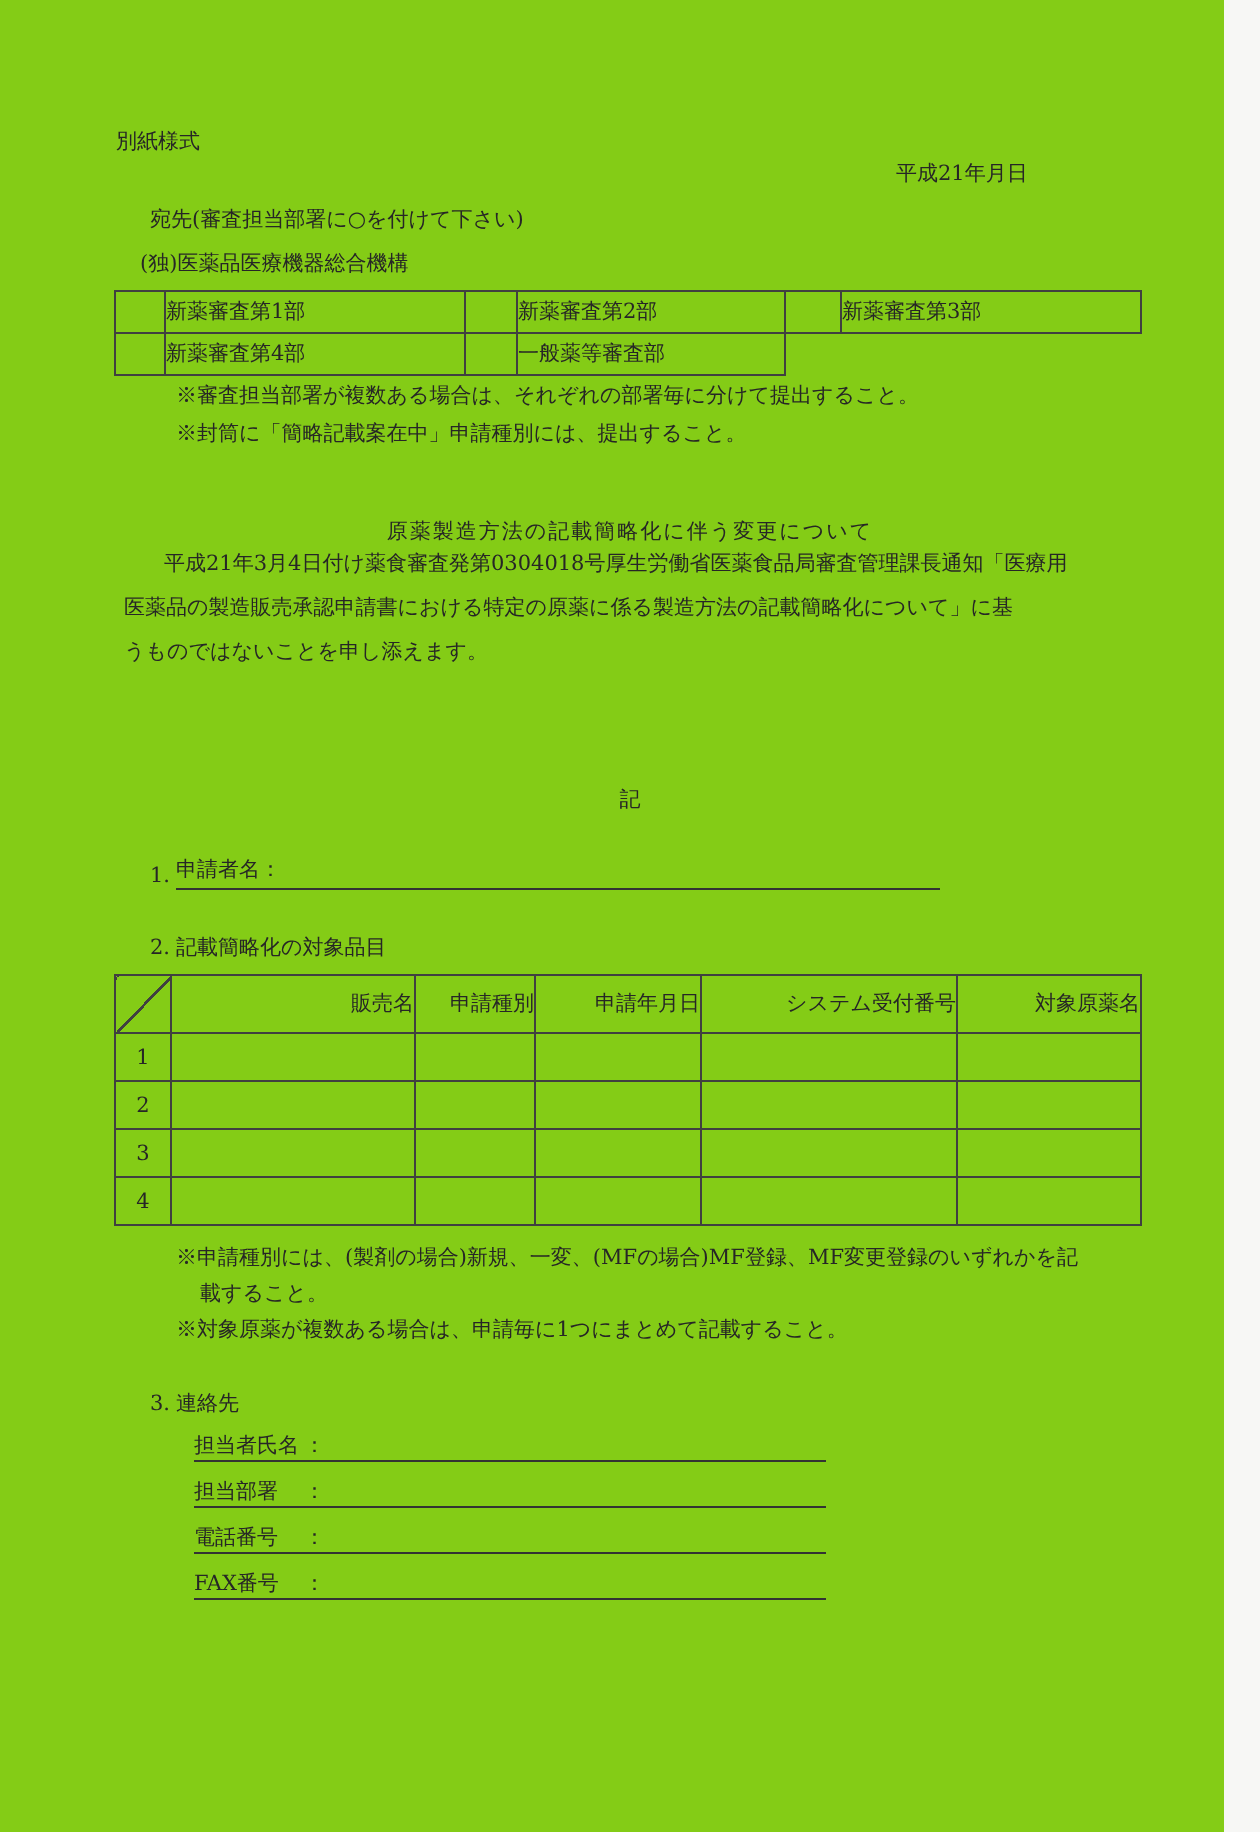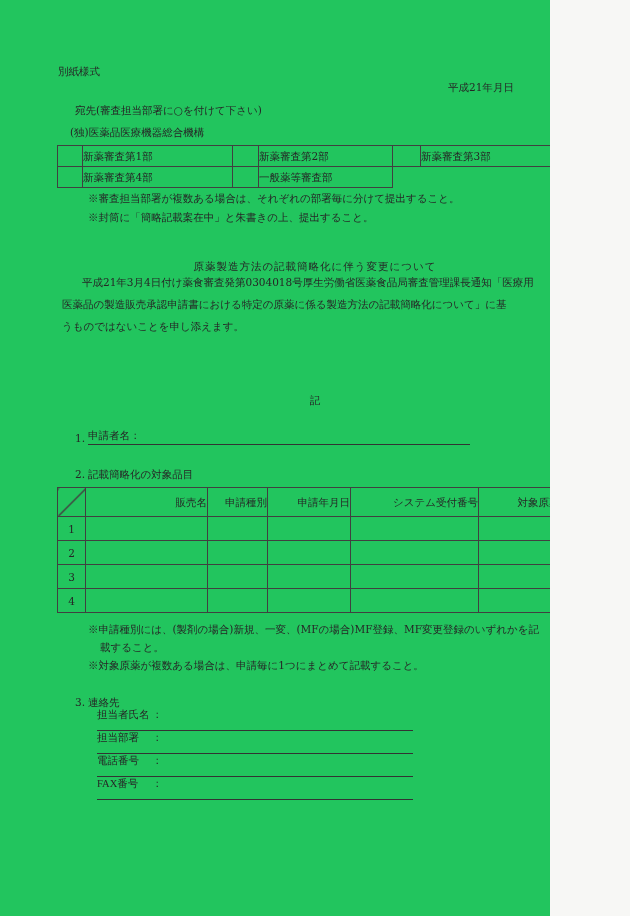--- a/index.html
+++ b/index.html
@@ -4,22 +4,22 @@
 <style>
   html,body{margin:0;padding:0;}
   body{
     width:630px;height:916px;
     background:#f7f7f5;
     font-family:"DejaVu Serif","Liberation Serif",serif;
     color:#262626;
     -webkit-font-smoothing:antialiased;
   }
   .page{
-    position:relative;width:550px;height:916px;
-    background:#22c55e;overflow:hidden;
+    position:relative;width:612px;height:916px;
+    background:#84cc16;overflow:hidden;
     font-size:10.5px;line-height:14px;
   }
   .abs{position:absolute;}
   
   .form-label{left:58px;top:64px;}
   .date-line{left:448px;top:80px;width:134px;display:flex;justify-content:flex-start;}
   .recipient-to{left:75px;top:103px;}
   .recipient-org{left:70px;top:125px;}
   
   table{border-collapse:collapse;table-layout:fixed;}
@@ -52,21 +52,21 @@
       transparent calc(50% - 0.7px),
       #404040 calc(50% - 0.7px),
       #404040 calc(50% + 0.7px),
       transparent calc(50% + 0.7px));
   }
   .item-notes{left:88px;top:620px;line-height:18px;}
   .item-notes .cont{margin-left:12px;}
   
   .sec3{left:75px;top:695px;}
   .contact{left:97px;top:708px;width:316px;}
-  .contact-row{display:flex;height:22px;border-bottom:1px solid #333;font-family:Liberation Serif, serif;}
+  .contact-row{display:flex;align-items:flex-end;height:22px;border-bottom:1px solid #333;}
   .contact-label{width:55px;flex:none;}
   .contact-colon{flex:none;}
 </style>
 </head>
 <body>
 
 <div class="page">
 
   <div class="abs form-label">別紙様式</div>
 
@@ -103,21 +103,21 @@
       <td class="mark"></td>
       <td class="dept-name">一般薬等審査部</td>
       <td class="ghost"></td>
       <td class="ghost"></td>
     </tr>
   </tbody>
     </table>
 
   <div class="abs dept-notes">
     <div>※審査担当部署が複数ある場合は、それぞれの部署毎に分けて提出すること。</div>
-    <div>※封筒に「簡略記載案在中」と朱書きの上、提出すること。</div>
+    <div>※封筒に「簡略記載案在中」申請種別には、提出すること。</div>
   </div>
 
   <div class="abs doc-title">原薬製造方法の記載簡略化に伴う変更について</div>
 
   <div class="abs body-par">
     <div class="ln first">平成21年3月4日付け薬食審査発第0304018号厚生労働省医薬食品局審査管理課長通知「医療用</div>
     <div class="ln">医薬品の製造販売承認申請書における特定の原薬に係る製造方法の記載簡略化について」に基</div>
     <div class="ln">うものではないことを申し添えます。</div>
   </div>
 

